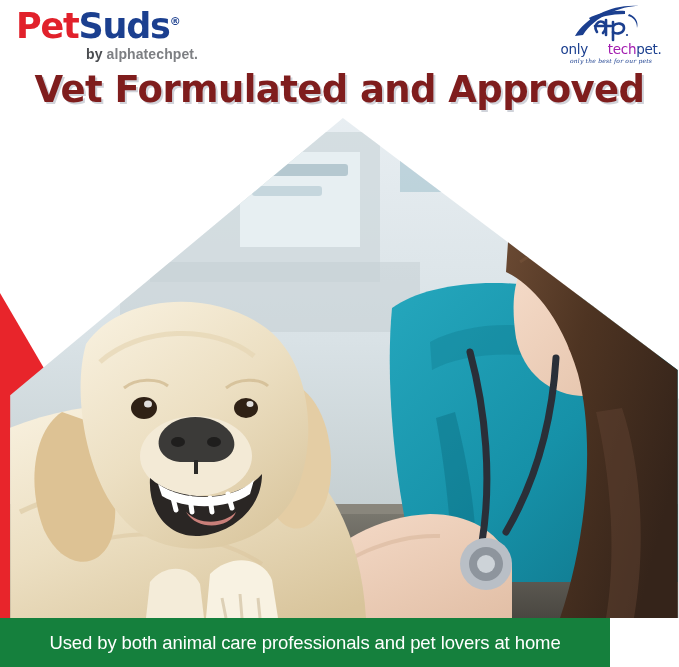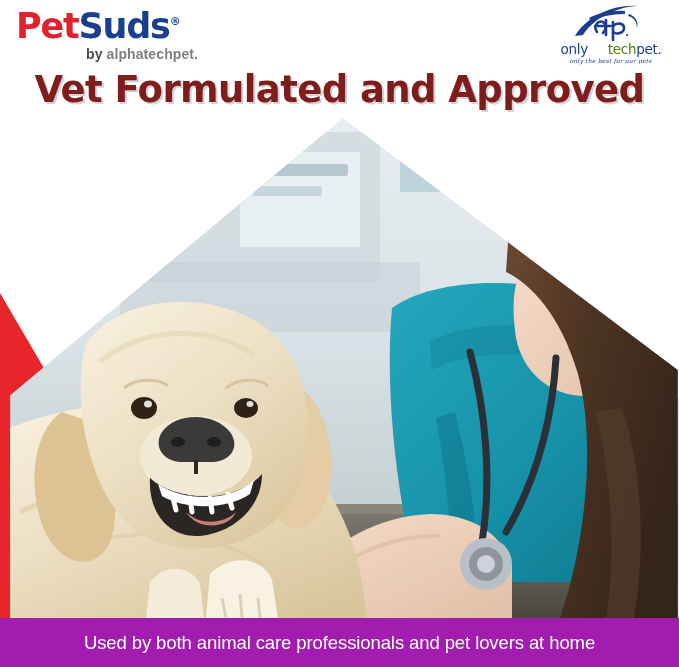--- a/index.html
+++ b/index.html
@@ -65,21 +65,21 @@
   }
   .corp-mark { display: block; margin: 0 auto; }
   .corp-name {
     font-size: 13.5px;
     color: #1B3F8F;
     letter-spacing: -0.3px;
     line-height: 14px;
     white-space: nowrap;
     font-family: "DejaVu Sans", sans-serif;
   }
-  .corp-name .lite { color: #4d7c0f; padding-left: 20px; }
+  .corp-name .lite { color: #a21caf; padding-left: 20px; }
   .corp-tagline {
     font-size: 6px;
     color: #1B3F8F;
     font-style: italic;
     font-family: "DejaVu Serif", serif;
     letter-spacing: 0.2px;
     line-height: 9px;
     white-space: nowrap;
   }
 
@@ -121,23 +121,23 @@
     inset: 0;
     clip-path: polygon(50.5% 1.2%, 99.8% 51%, 99.8% 100%, 1.5% 100%, 1.5% 56%);
   }
   .photo-img { position: absolute; inset: 0; }
 
   
   .bottom-banner {
     position: absolute;
     left: 0;
     bottom: 0;
-    width: 679px;
+    width: 610px;
     height: 49px;
-    background: #a21caf;
+    background: #15803d;
     display: flex;
     align-items: center;
     justify-content: center;
   }
   .bottom-banner-text {
     color: #ffffff;
     font-size: 18.5px;
     letter-spacing: -0.1px;
     white-space: nowrap;
     font-family: "Liberation Sans", sans-serif;

